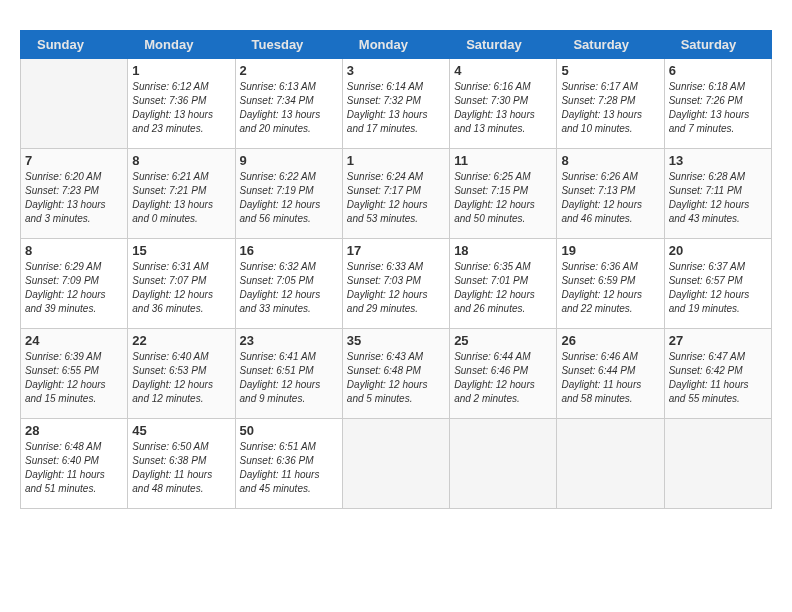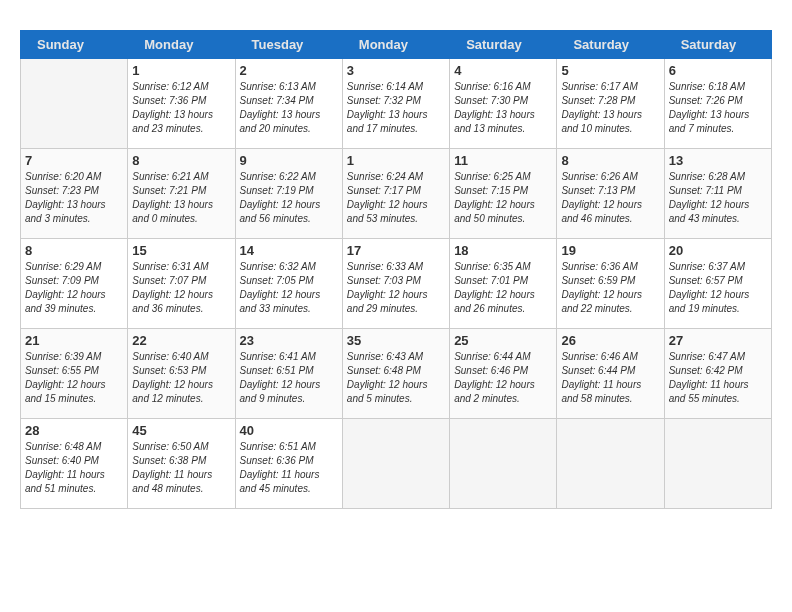--- a/index.html
+++ b/index.html
@@ -170,21 +170,21 @@
       <tr>
         <td>
           <span class="day-number">8</span>
           <div class="day-info">Sunrise: 6:29 AM<br>Sunset: 7:09 PM<br>Daylight: 12 hours and 39 minutes.</div>
         </td>
         <td>
           <span class="day-number">15</span>
           <div class="day-info">Sunrise: 6:31 AM<br>Sunset: 7:07 PM<br>Daylight: 12 hours and 36 minutes.</div>
         </td>
         <td>
-          <span class="day-number">14</span>
+          <span class="day-number">16</span>
           <div class="day-info">Sunrise: 6:32 AM<br>Sunset: 7:05 PM<br>Daylight: 12 hours and 33 minutes.</div>
         </td>
         <td>
           <span class="day-number">17</span>
           <div class="day-info">Sunrise: 6:33 AM<br>Sunset: 7:03 PM<br>Daylight: 12 hours and 29 minutes.</div>
         </td>
         <td>
           <span class="day-number">18</span>
           <div class="day-info">Sunrise: 6:35 AM<br>Sunset: 7:01 PM<br>Daylight: 12 hours and 26 minutes.</div>
         </td>
@@ -192,21 +192,21 @@
           <span class="day-number">19</span>
           <div class="day-info">Sunrise: 6:36 AM<br>Sunset: 6:59 PM<br>Daylight: 12 hours and 22 minutes.</div>
         </td>
         <td>
           <span class="day-number">20</span>
           <div class="day-info">Sunrise: 6:37 AM<br>Sunset: 6:57 PM<br>Daylight: 12 hours and 19 minutes.</div>
         </td>
       </tr>
       <tr>
         <td>
-          <span class="day-number">21</span>
+          <span class="day-number">24</span>
           <div class="day-info">Sunrise: 6:39 AM<br>Sunset: 6:55 PM<br>Daylight: 12 hours and 15 minutes.</div>
         </td>
         <td>
           <span class="day-number">22</span>
           <div class="day-info">Sunrise: 6:40 AM<br>Sunset: 6:53 PM<br>Daylight: 12 hours and 12 minutes.</div>
         </td>
         <td>
           <span class="day-number">23</span>
           <div class="day-info">Sunrise: 6:41 AM<br>Sunset: 6:51 PM<br>Daylight: 12 hours and 9 minutes.</div>
         </td>
@@ -230,21 +230,21 @@
       <tr>
         <td>
           <span class="day-number">28</span>
           <div class="day-info">Sunrise: 6:48 AM<br>Sunset: 6:40 PM<br>Daylight: 11 hours and 51 minutes.</div>
         </td>
         <td>
           <span class="day-number">45</span>
           <div class="day-info">Sunrise: 6:50 AM<br>Sunset: 6:38 PM<br>Daylight: 11 hours and 48 minutes.</div>
         </td>
         <td>
-          <span class="day-number">40</span>
+          <span class="day-number">50</span>
           <div class="day-info">Sunrise: 6:51 AM<br>Sunset: 6:36 PM<br>Daylight: 11 hours and 45 minutes.</div>
         </td>
         <td class="empty-cell"></td>
         <td class="empty-cell"></td>
         <td class="empty-cell"></td>
         <td class="empty-cell"></td>
       </tr>
     </tbody>
 </table>
 

